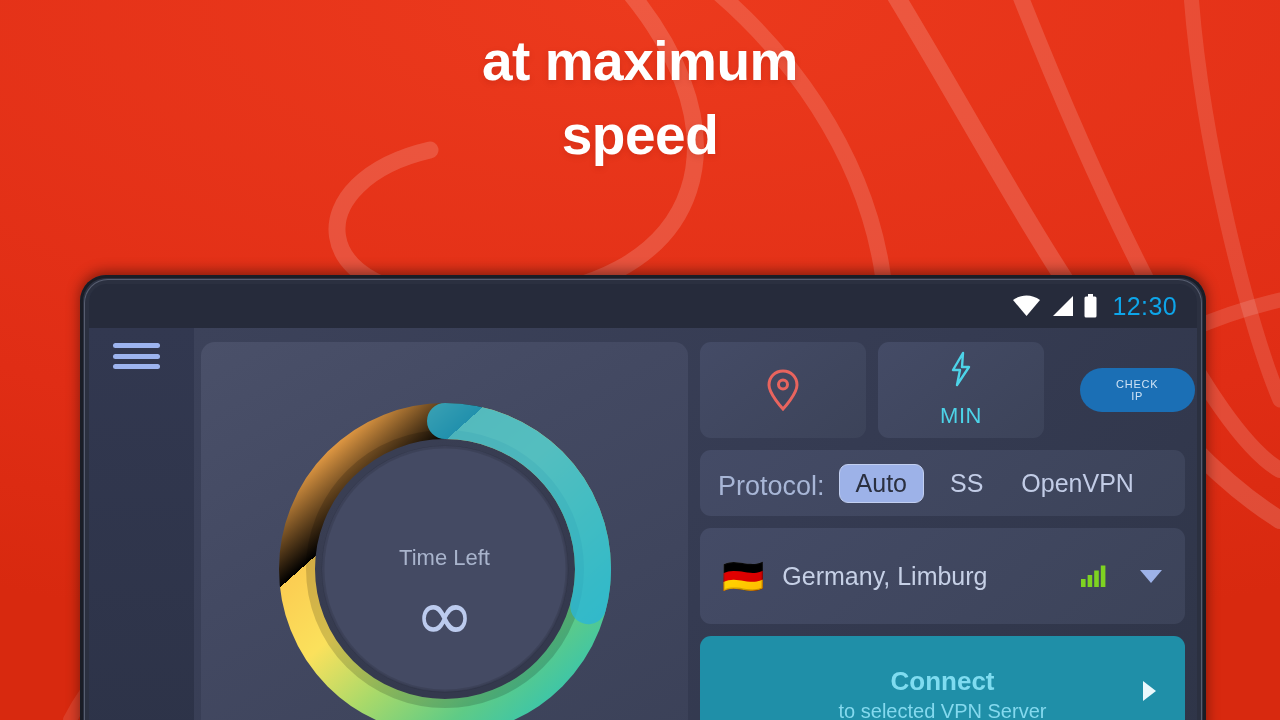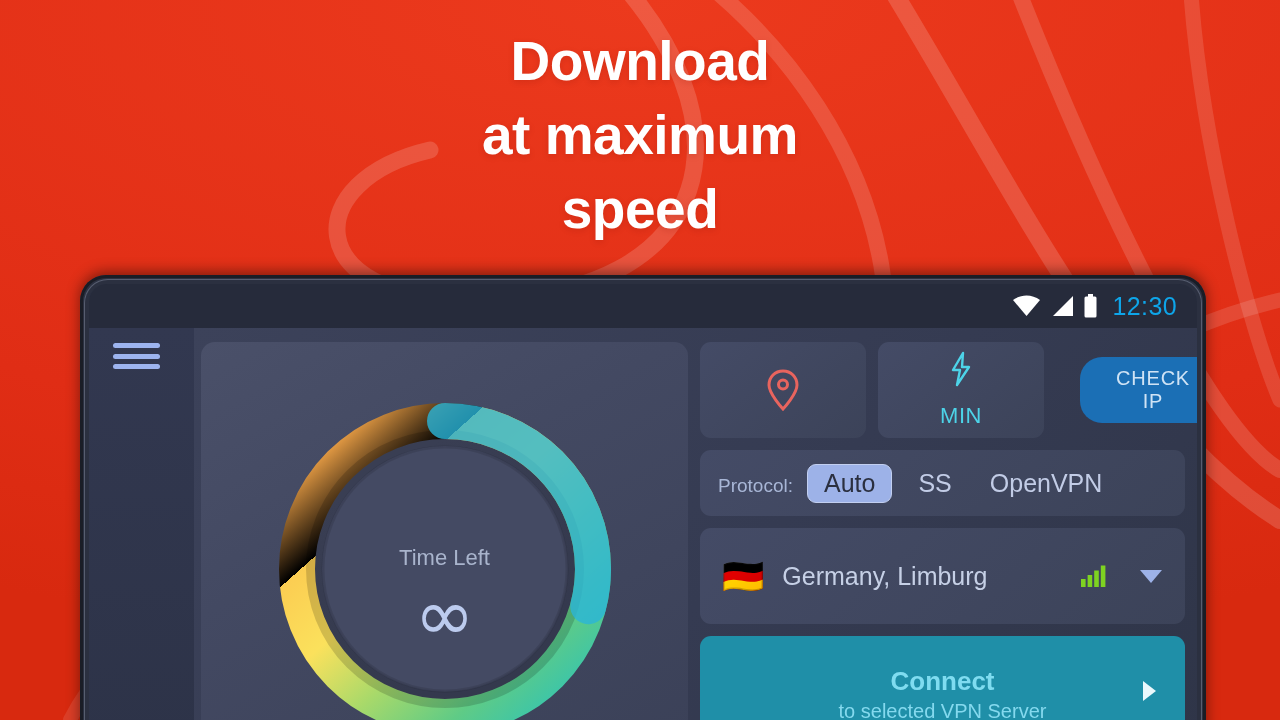--- a/index.html
+++ b/index.html
@@ -149,36 +149,36 @@
     display: flex; flex-direction: column;
     align-items: center; justify-content: center;
     gap: 16px;
     cursor: pointer;
   }
   .tile-sub { color: #4dd3e8; font-size: 22px; letter-spacing: 0.5px; }
   #check-ip {
     margin-left: 24px;
     background: #1b6fb5;
     color: #cfe3f5;
-    font-size: 20px; letter-spacing: 0.8px;
+    font-size: 11px; letter-spacing: 0.8px;
     padding: 10px 36px;
     border-radius: 22px;
     border: none;
     cursor: pointer;
     font-family: "Liberation Sans", sans-serif;
   }
 
   #protocol-row {
     height: 66px; flex: none;
     border-radius: 11px;
     background: linear-gradient(140deg, #444b66 0%, #3c4359 100%);
     display: flex; align-items: center;
     padding: 0 18px; gap: 14px;
   }
-  #protocol-label { color: #a8b6d6; font-size: 19px; margin-top: 6px; }
+  #protocol-label { color: #a8b6d6; font-size: 27px; margin-top: 6px; }
   .proto-opt {
     color: #c2cce6; font-size: 25px;
     padding: 5px 12px; border-radius: 9px;
     cursor: pointer;
   }
   .proto-opt.active {
     background: #9db2e8;
     color: #2b3040;
     border: 1px solid #c2cff0;
     padding: 4px 16px;
@@ -223,21 +223,20 @@
       <path d="M 880 -30 C 1010 180, 1120 420, 1280 520" stroke-opacity="0.16" stroke-width="18"></path>
       <path d="M 1010 -30 C 1100 200, 1210 430, 1280 470" stroke-opacity="0.15" stroke-width="16"></path>
       <path d="M 1190 -20 C 1200 140, 1250 330, 1280 400" stroke-opacity="0.13" stroke-width="15"></path>
       <path d="M 420 720 C 350 600, 420 500, 530 560 C 620 612, 600 700, 540 720" stroke-opacity="0.14" stroke-width="16"></path>
       <path d="M 1280 300 C 1150 330, 1060 400, 1010 500" stroke-opacity="0.13" stroke-width="15"></path>
       <path d="M 70 720 C 110 640, 190 610, 250 640" stroke-opacity="0.10" stroke-width="14"></path>
     </g>
   </svg>
 
   <div id="headline">
-    <span class="hl-line">Download</span>
     <span class="hl-line">at maximum</span>
     <span class="hl-line">speed</span>
   </div>
 
   <div id="device">
     <div id="device-edge"></div>
 
     <div id="screen">
 
       <div id="statusbar">

